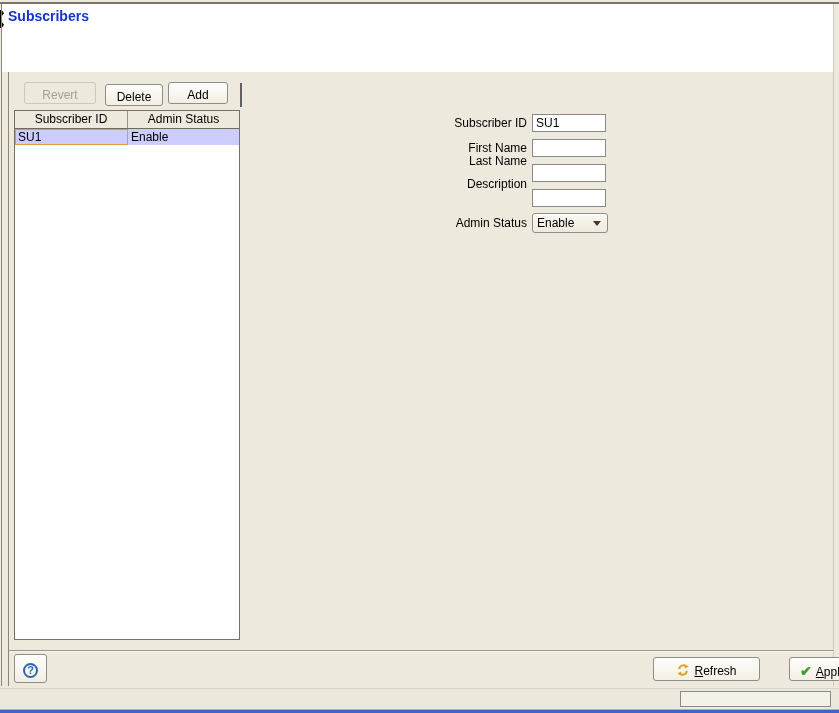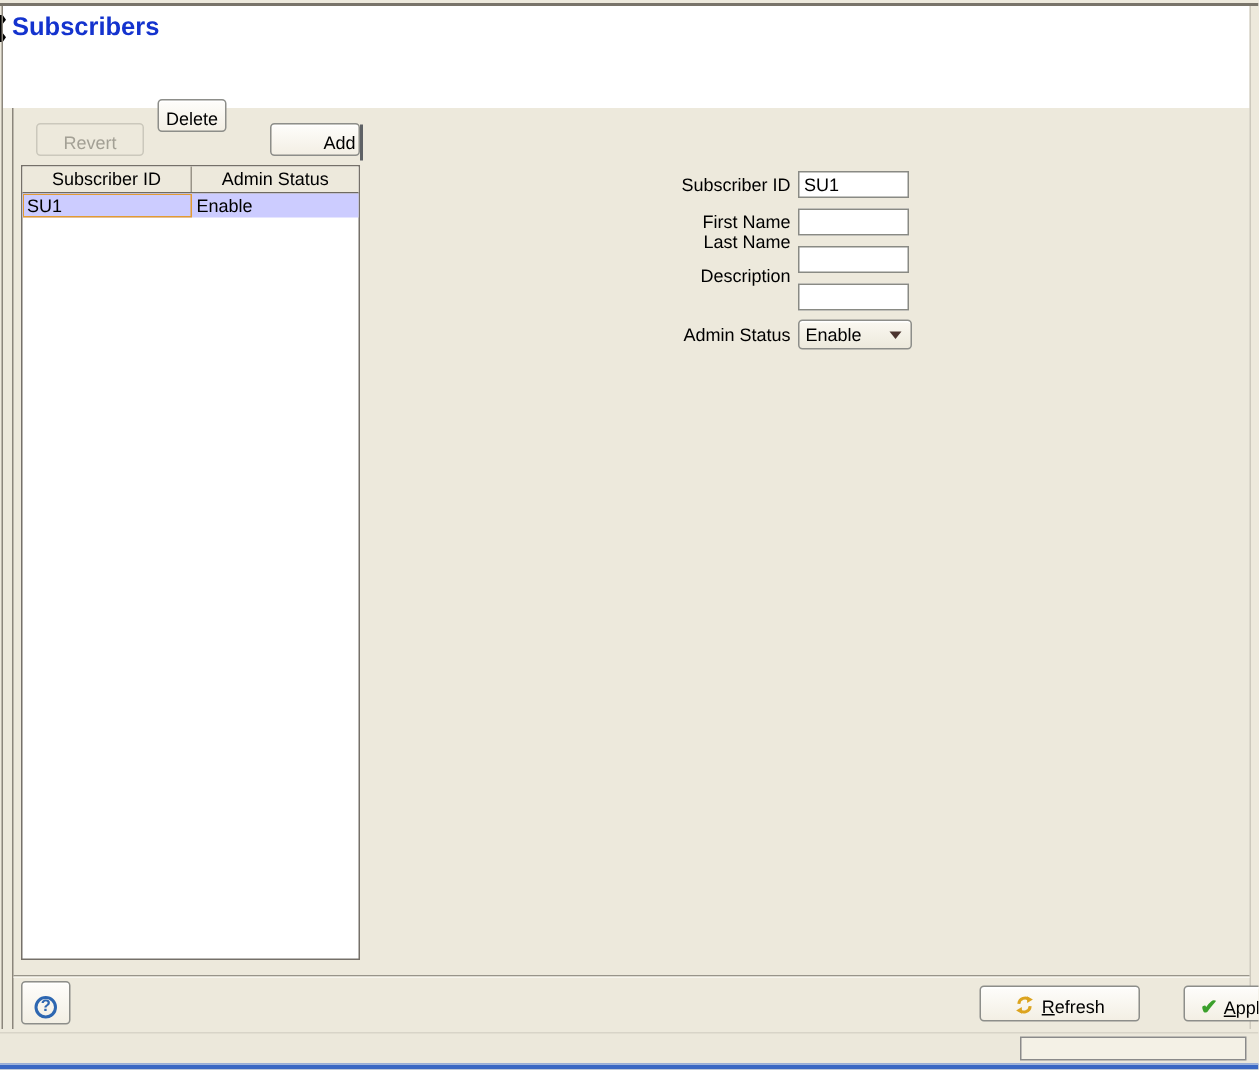--- a/index.html
+++ b/index.html
@@ -14,41 +14,41 @@
   }
   html,body{margin:0;padding:0;}
   body{
     width:839px;height:713px;position:relative;overflow:hidden;
     background:var(--background-beige);
     font-family:"Liberation Sans", sans-serif;
     font-size:12px;color:#000;
   }
   .top-line{position:absolute;top:2px;left:0;width:839px;height:2px;background:#79746A;}
   .title-band{position:absolute;left:2px;top:4px;width:831px;height:68px;background:#ffffff;}
-  .page-title{position:absolute;left:8px;top:8px;font-size:17px;font-weight:bold;color:var(--title-blue);}
+  .page-title{position:absolute;left:8px;top:8px;font-size:14px;font-weight:bold;color:var(--title-blue);}
   .corner-mark{position:absolute;left:0;top:10px;width:4px;height:18px;background:#000;
     clip-path:polygon(0 0,45% 0,100% 18%,45% 33%,45% 67%,100% 82%,45% 100%,0 100%);}
   .left-outer-border{position:absolute;left:1px;top:4px;width:1px;height:682px;background:#8B867C;}
   .panel-left-border{position:absolute;left:8px;top:72px;width:1px;height:614px;background:#8B867C;}
   .panel-right-border{position:absolute;left:833px;top:4px;width:1px;height:682px;background:#CDC9BD;}
 
   .btn{
     position:absolute;height:22px;box-sizing:border-box;
     border:1px solid #8D8E8A;border-radius:3px;
     background:linear-gradient(#FEFDFB,#F3EFE4);
     box-shadow:inset 0 1px 0 #ffffff;
     font-family:"Liberation Sans", sans-serif;font-size:12px;color:#000;
     text-align:center;line-height:20px;padding:2px;cursor:default;
   }
   .btn-disabled{
     border-color:#CBC8BC;background:#EDE9DC;box-shadow:none;color:#A3A095;
   }
   #revert-btn{left:24px;top:82px;width:72px;}
-  #delete-btn{left:105px;top:66px;width:46px;}
-  #add-btn{left:180px;top:82px;width:60px;text-align:right;}
+  #delete-btn{left:105px;top:84px;width:58px;}
+  #add-btn{left:168px;top:82px;width:60px;}
   .add-shadow{position:absolute;left:240px;top:83px;width:2px;height:24px;background:#5E6165;}
 
   .table{
     position:absolute;left:14px;top:110px;width:226px;height:530px;
     box-sizing:border-box;border:1px solid #757069;background:#fff;
   }
   .thead{display:flex;height:18px;box-sizing:border-box;border-bottom:1px solid #6E6A61;background:#EDE9DC;}
   .th{box-sizing:border-box;text-align:center;line-height:17px;font-size:12px;}
   .th-1{width:113px;border-right:1px solid #999488;}
   .th-2{width:111px;}

